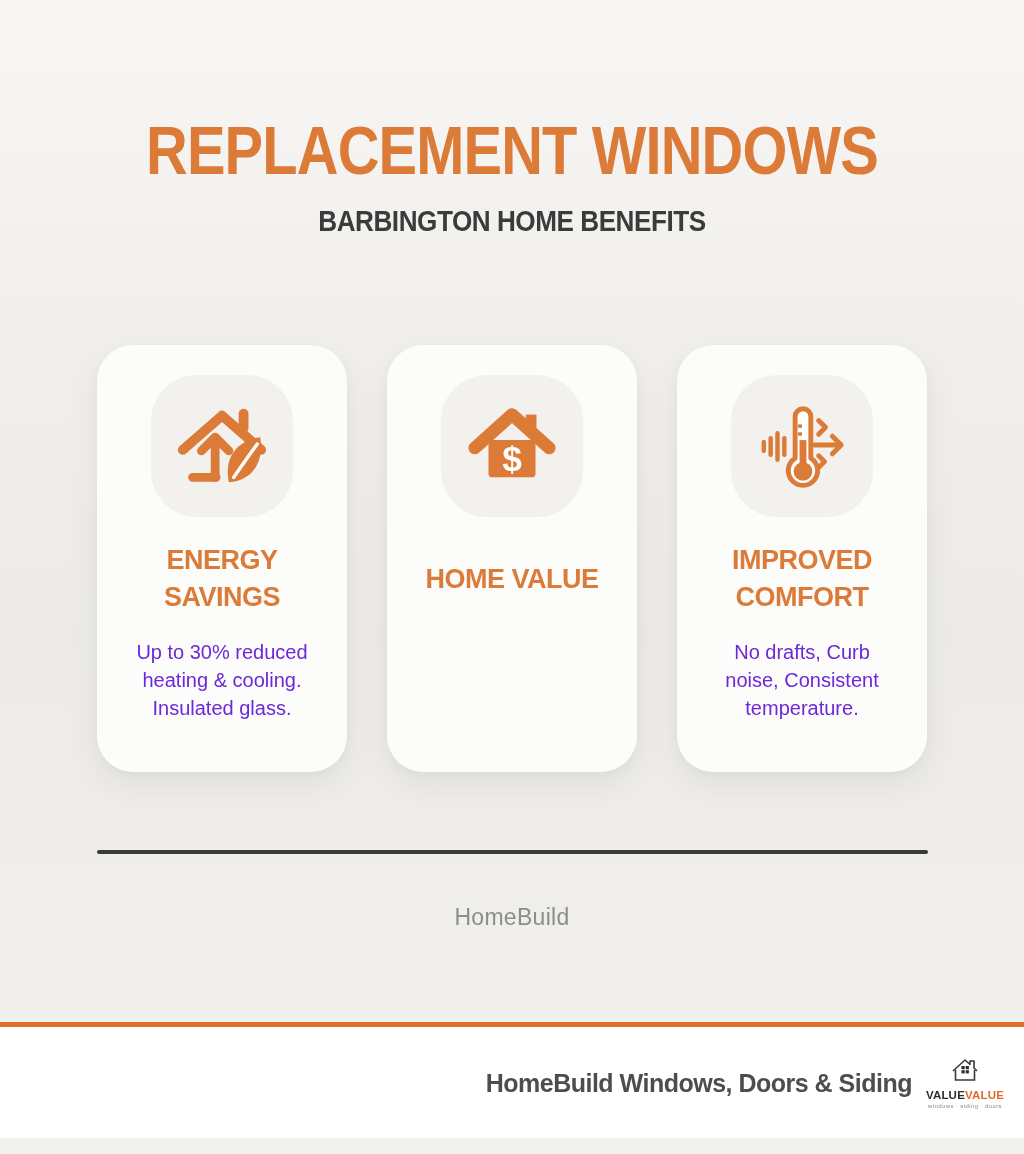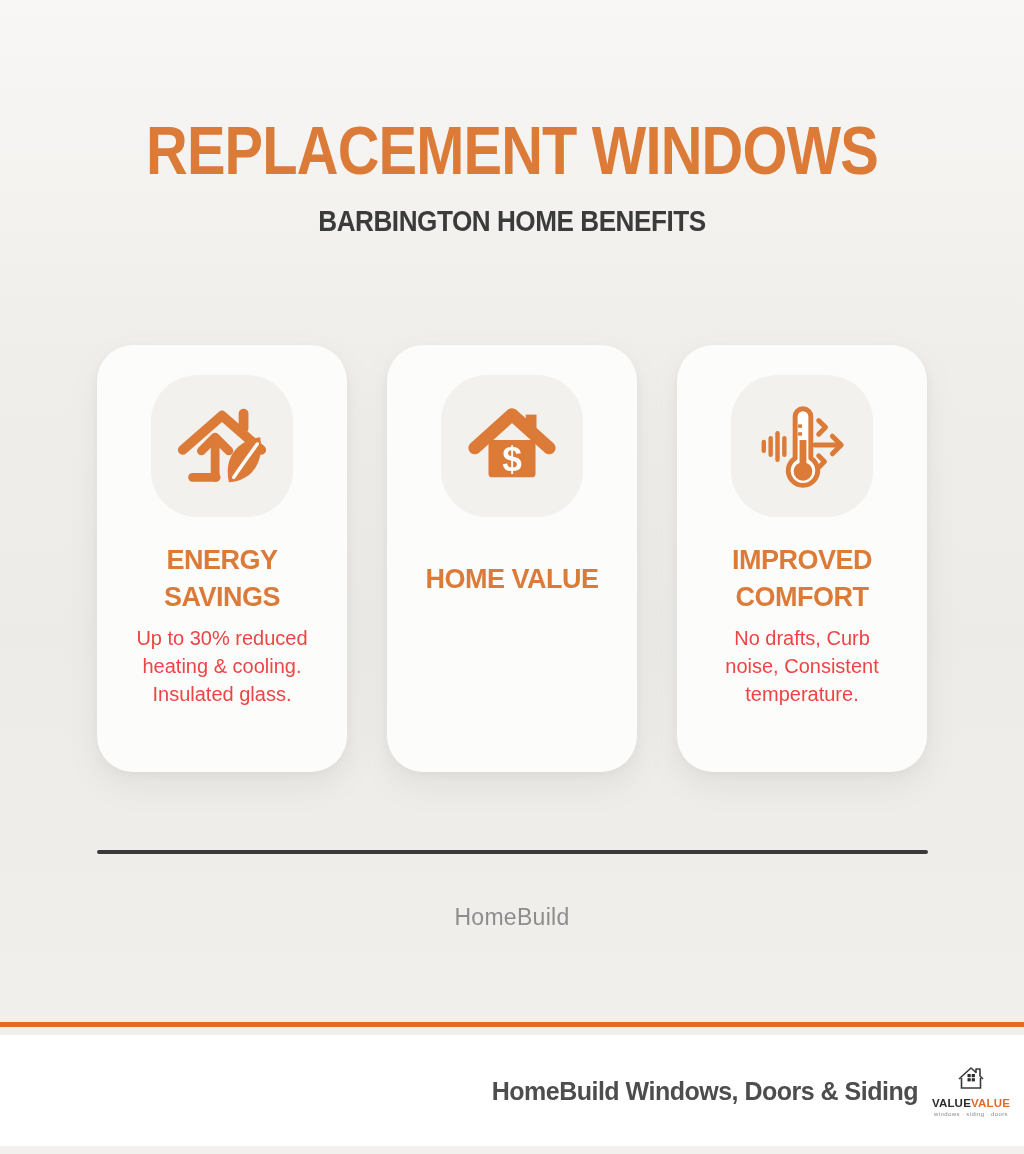--- a/index.html
+++ b/index.html
@@ -82,24 +82,24 @@
     align-items: center;
     justify-content: center;
     font-size: 27px;
     font-weight: 700;
     line-height: 37px;
     color: #DC7A37;
     letter-spacing: -0.5px;
     white-space: pre-line;
   }
   .card-body {
-    margin-top: 3px;
+    margin-top: 17px;
     font-size: 20px;
     line-height: 28px;
-    color: #ef4444;
+    color: #6d28d9;
     white-space: pre-line;
   }
 
   
   .dark-divider {
     position: absolute;
     top: 850px;
     left: 97px;
     width: 831px;
     height: 4px;
@@ -129,23 +129,22 @@
   .footer {
     position: absolute;
     top: 1027px;
     left: 0;
     width: 1024px;
     height: 111px;
     background: #ffffff;
     display: flex;
     justify-content: flex-end;
     align-items: center;
-    padding-right: 16px;
+    padding-right: 22px;
     gap: 16px;
-    margin-top: 8px;
   }
   .footer-text { text-align: right; }
   .footer-company {
     font-size: 25px;
     font-weight: 700;
     color: #4d4d4d;
     letter-spacing: -0.5px;
     line-height: 30px;
   }
   .footer-site {

